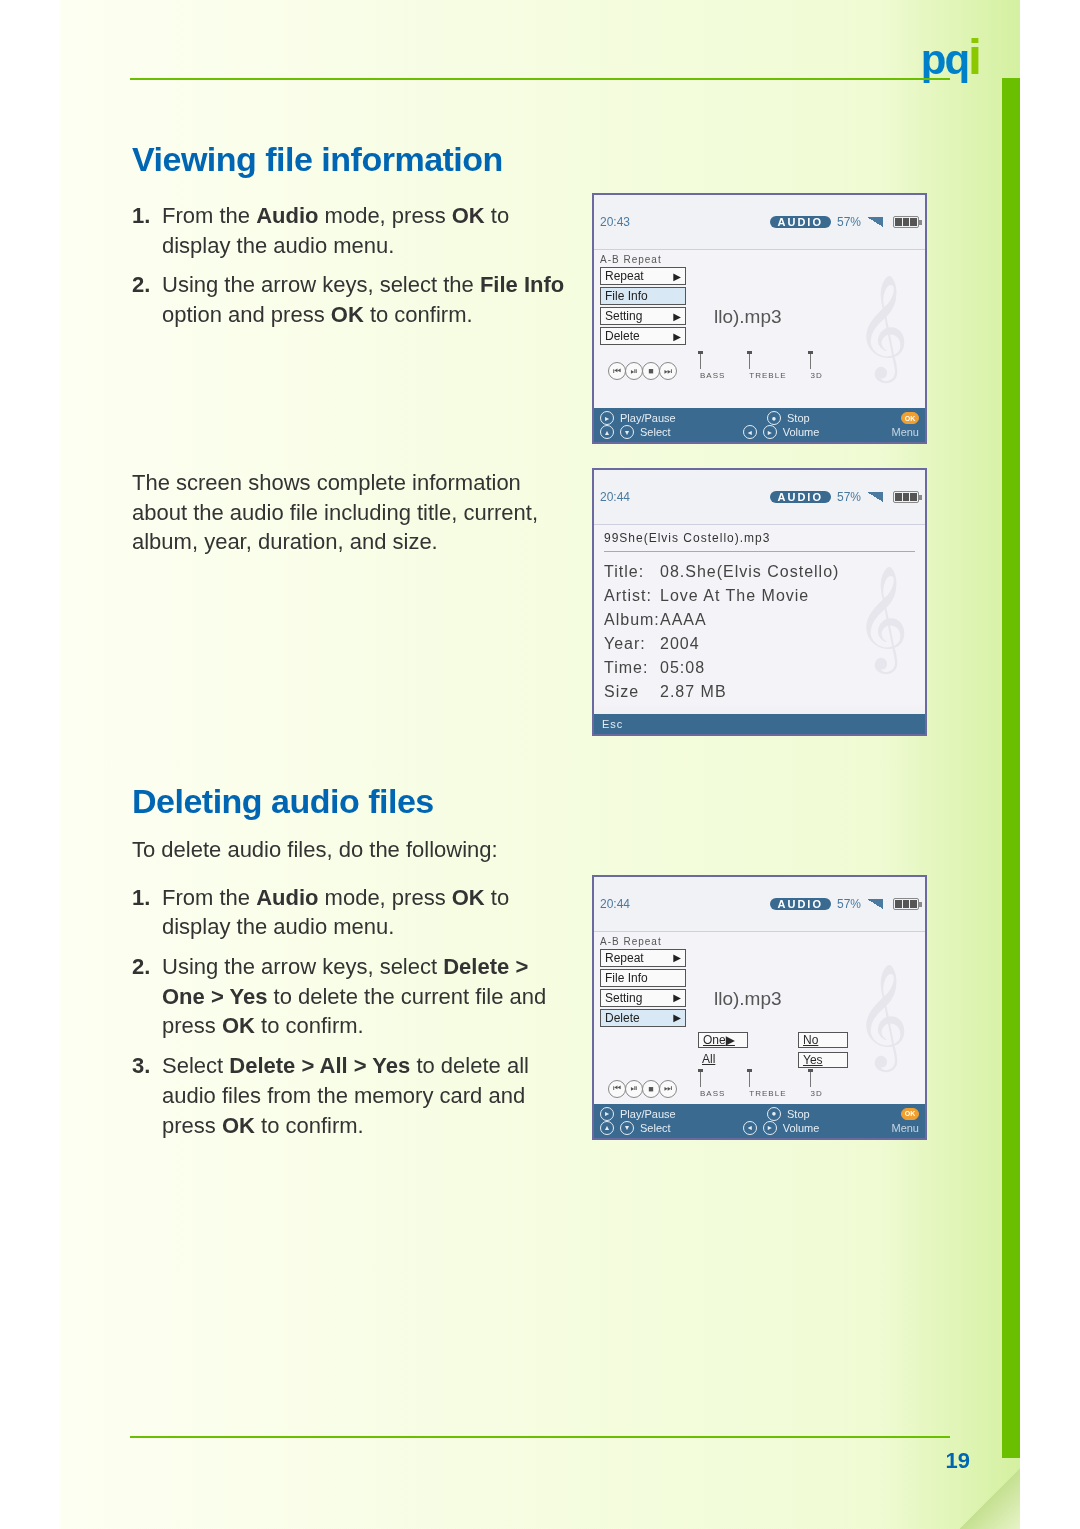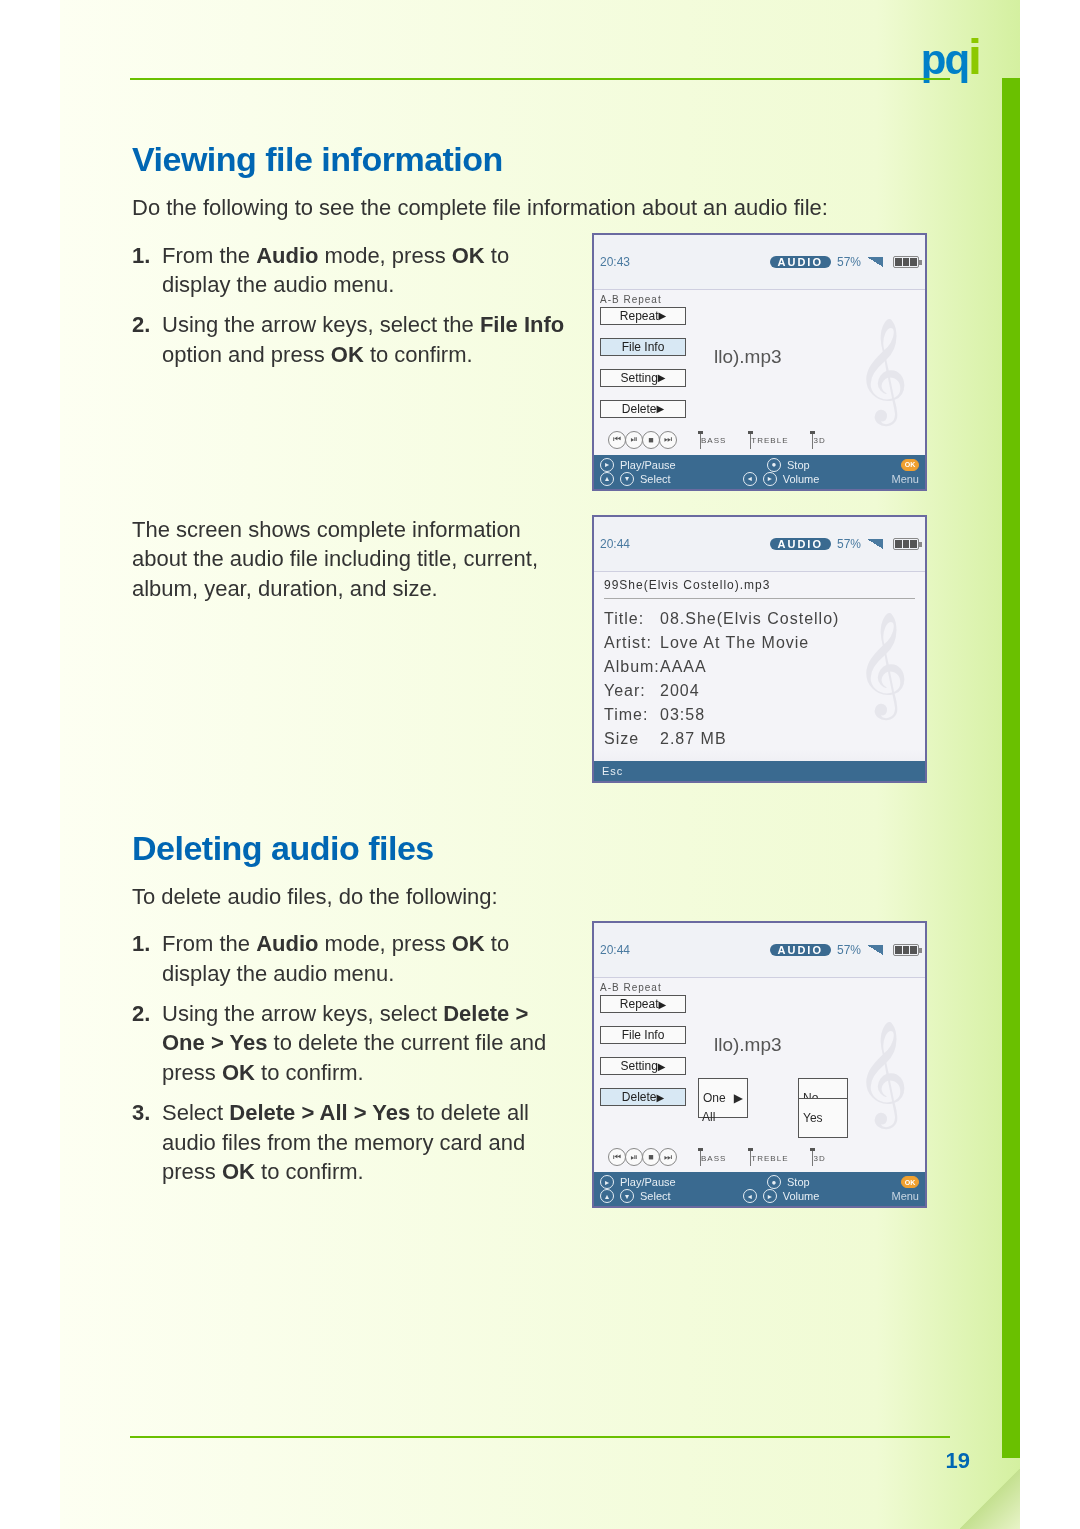--- a/index.html
+++ b/index.html
@@ -157,24 +157,24 @@
   .dev-body {
     padding: 4px 6px 6px 6px;
     position: relative;
     min-height: 158px;
   }
   .menu-item {
     border: 1px solid #555;
     background: #fafafa;
     font-size: 12px;
     padding: 1px 4px;
-    margin-bottom: 13px;
+    margin-bottom: 2px;
     width: 86px;
     display: flex;
-    justify-content: center;
+    justify-content: space-between;
     align-items: center;
     color: #222;
   }
   .menu-item.sel { background: #d8e8f4; }
   .menu-item .arrow { font-size: 10px; }
   .tiny-header {
     font-size: 10px; color: #555; margin-bottom: 2px; letter-spacing: 1px;
   }
   .bg-filename {
     position: absolute;
@@ -193,21 +193,21 @@
   }
   .transport {
     display: flex;
     align-items: center;
   }
   .tbtn {
     width: 18px; height: 18px; border: 1px solid #888; border-radius: 50%;
     display:flex; align-items:center; justify-content:center;
     font-size: 9px; color:#555; background:#fafafa; margin-right:-1px;
   }
-  .eq-sl { display:flex; flex-direction:row; align-items:center; }
+  .eq-sl { display:flex; flex-direction:column; }
   .eq-sl .bar { width:1px; height:18px; background:#777; position:relative; }
   .eq-sl .bar::after { content:""; position:absolute; left:-2px; top:0; width:5px; height:3px; background:#555;}
   .eq-sl .lbl { font-size: 8px; letter-spacing:1px; color:#555; margin-top:2px;}
 
   .dev-footer {
     background: #3a6a90;
     color: #e6eef4;
     font-size: 11px;
     padding: 3px 6px;
   }
@@ -247,22 +247,22 @@
     display:flex; align-items:center; justify-content:center;
     pointer-events:none;
   }
   .esc-bar {
     background:#3a6a90; color:#e6eef4; font-size:11px; padding:4px 8px; letter-spacing:1px;
   }
 
   .submenu {
     position:absolute;
     border:1px solid #555; background:#fafafa;
-    font-size:12px; padding:12px 4px; width:50px;
-    display:flex; justify-content:space-between; align-items:center;
+    font-size:12px; padding:0 4px; width:50px;
+    display:flex; align-items:center;text-decoration:underline;
   }
 
   .page-number {
     position:absolute; right:50px; top:1448px;
     color:#0066b3; font-weight:bold; font-size:22px;
   }
 
   .corner {
     position:absolute; right:0; bottom:0; width:60px; height:60px;
     background: linear-gradient(135deg, transparent 49%, #c4e090 50%, #e8f4c8 100%);
@@ -277,21 +277,20 @@
   <div class="logo">
     <span>pq</span><span class="logo-dot">i</span>
   </div>
   <div class="top-line"></div>
   <div class="bottom-line"></div>
   <div class="page-number">19</div>
 
   <div class="content">
 
     <h2 class="section">Viewing file information</h2>
-    <p class="body-text">Do the following to see the complete file information about an audio file:</p>
 
     <div class="row">
       <div class="txt">
         <ol class="steps">
           <li>
             <span class="num">1.</span>
             <span>From the </span><span class="bold">Audio</span><span> mode, press </span><span class="bold">OK</span><span> to display the audio menu.</span>
           </li>
           <li>
             <span class="num">2.</span>
@@ -416,21 +415,21 @@
             <div class="info-line">
                 <span class="k">Album:</span>
                 <span>AAAA</span>
               </div>
             <div class="info-line">
                 <span class="k">Year:</span>
                 <span>2004</span>
               </div>
             <div class="info-line">
                 <span class="k">Time:</span>
-                <span>03:58</span>
+                <span>05:08</span>
               </div>
             <div class="info-line">
                 <span class="k">Size</span>
                 <span>2.87 MB</span>
               </div>
           </div>
           <div class="esc-bar">Esc</div>
         </div>
       </div>
     </div>

